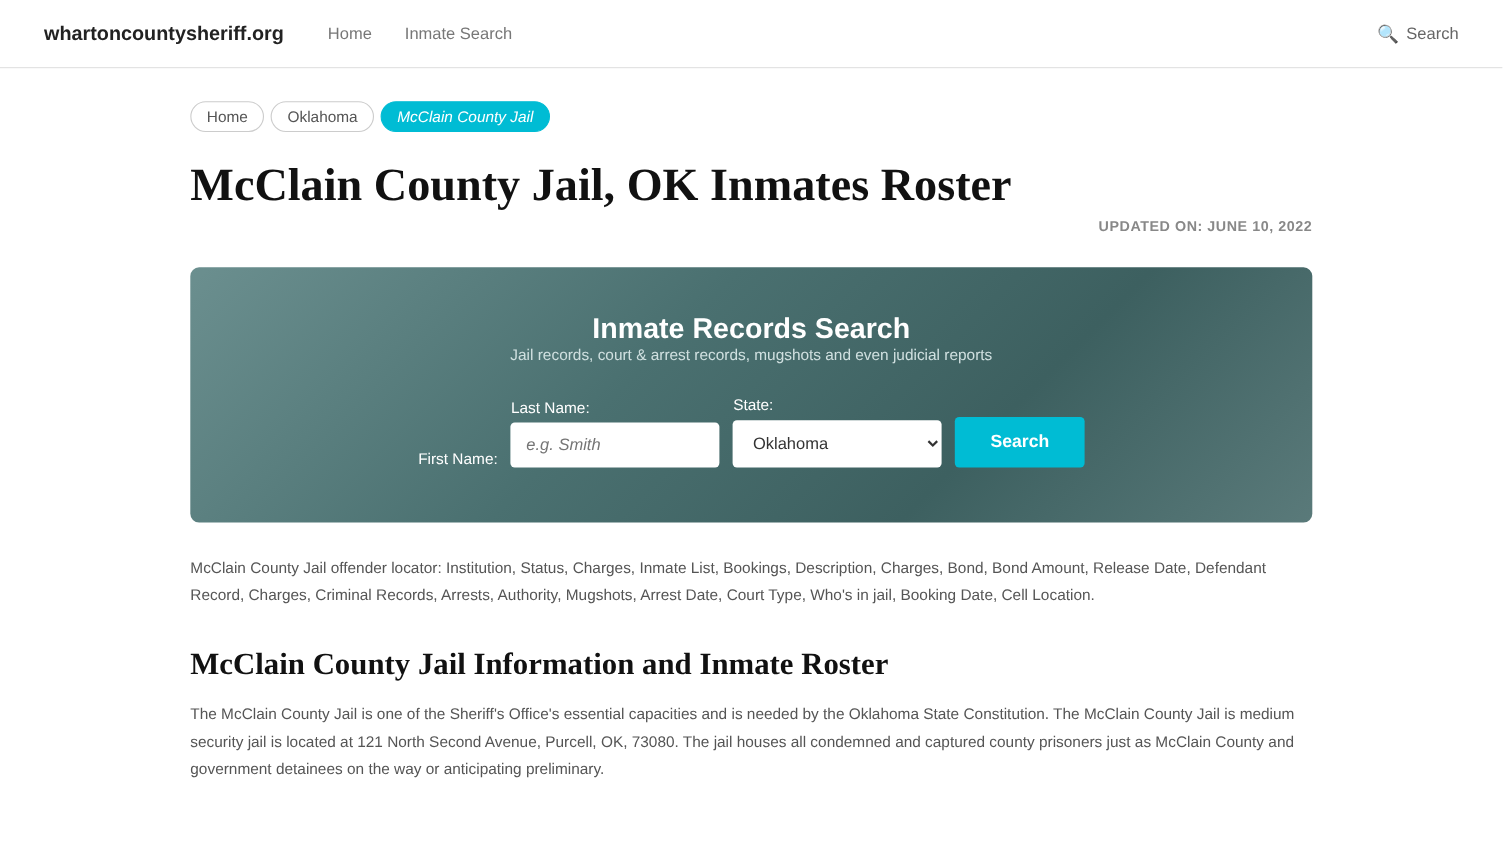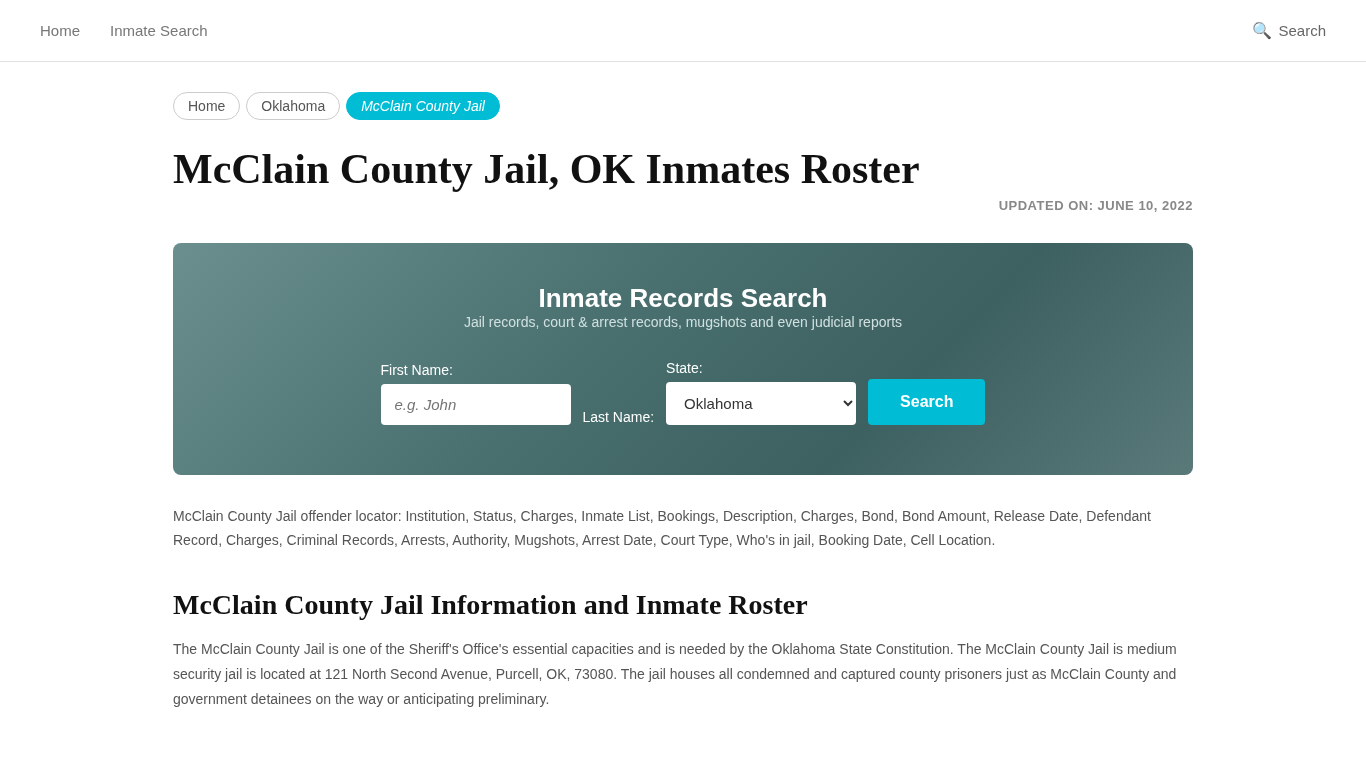--- a/index.html
+++ b/index.html
@@ -198,20 +198,21 @@
       font-family: Arial, sans-serif;
       font-size: 14px;
       color: #555;
       line-height: 1.8;
     }
   </style>
 </head>
 <body>
 
 <nav class="navbar">
+  <a class="navbar-brand">whartoncountysheriff.org</a>
   <div class="navbar-nav">
     <a class="nav-link">Home</a>
     <a class="nav-link">Inmate Search</a>
   </div>
   <div class="navbar-search">
     <span class="search-icon-nav">🔍</span>
     <span>Search</span>
   </div>
 </nav>
 
@@ -225,24 +226,24 @@
 
   <h1 class="page-title">McClain County Jail, OK Inmates Roster</h1>
   <p class="updated-label">UPDATED ON: JUNE 10, 2022</p>
 
   <div class="search-card">
     <div class="search-card-title">Inmate Records Search</div>
     <div class="search-card-subtitle">Jail records, court &amp; arrest records, mugshots and even judicial reports</div>
     <div class="search-form">
       <div class="form-group">
         <label class="form-label">First Name:</label>
-        <input class="form-input" type="text" placeholder="e.g. John" style="">
       </div>
       <div class="form-group">
         <label class="form-label">Last Name:</label>
+        <input class="form-input" type="text" placeholder="e.g. Smith" style="">
       </div>
       <div class="form-group">
         <label class="form-label">State:</label>
         <select class="form-select">
           <option>Alabama</option>
           <option>Alaska</option>
           <option>Arizona</option>
           <option>Arkansas</option>
           <option>California</option>
           <option>Colorado</option>

